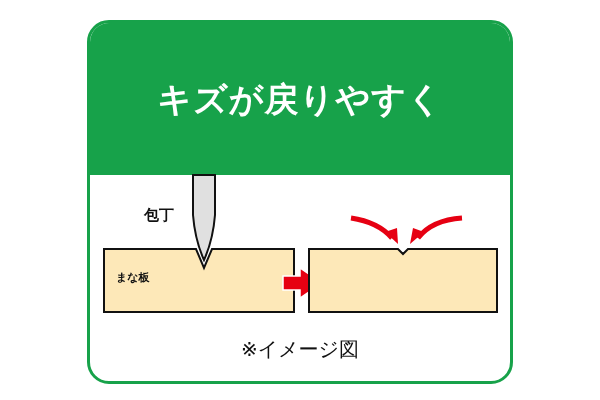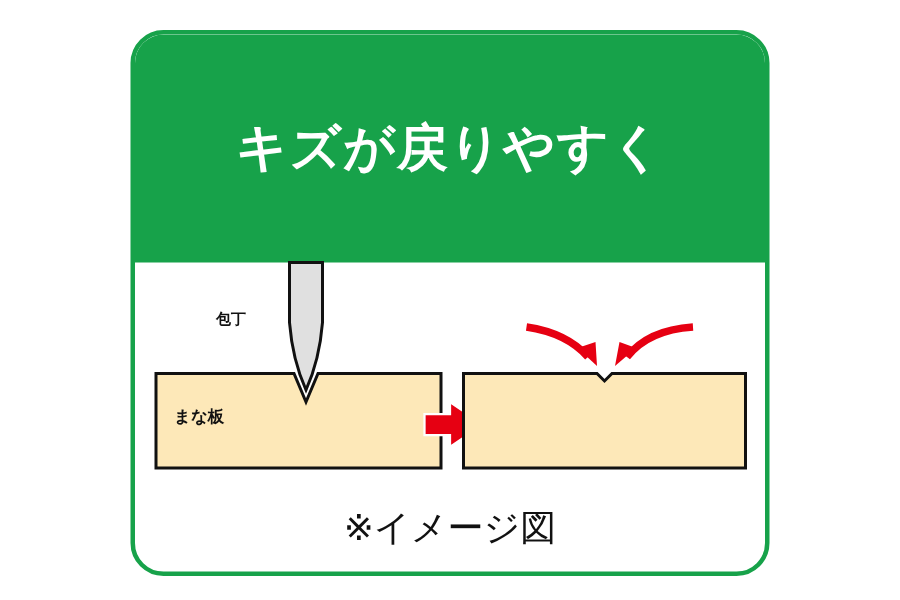--- a/index.html
+++ b/index.html
@@ -8,21 +8,21 @@
   .card { position:absolute; left:87px; top:20px; width:426px; height:364px;
           box-sizing:border-box; border:3px solid #17a24a; border-radius:22px;
           overflow:hidden; background:#fff; }
   .header { position:absolute; left:0; top:0; right:0; height:152px; background:#17a24a;
             display:flex; flex-direction:column; align-items:center; justify-content:center; }
   .header .line { color:#fff; font-weight:bold; font-size:34px; line-height:44px;
                   letter-spacing:1px; white-space:nowrap; }
   .diagram { position:absolute; left:0; top:0; width:600px; height:400px; pointer-events:none; }
   .label { position:absolute; font-weight:bold; color:#111; white-space:nowrap; }
   .caption { position:absolute; left:0; width:600px; top:336px; text-align:center;
-             font-size:24px; color:#111; }
+             font-size:20px; color:#111; }
 </style>
 </head>
 <body>
 
 <div class="card">
   <div class="header">
     <div class="line">キズが戻りやすく</div>
   </div>
 </div>
 
@@ -35,16 +35,16 @@
   <path d="M283 276 L300 276 L300 268 L322 283 L300 298 L300 290 L283 290 Z" fill="#e60012" stroke="#fff" stroke-width="1.5"></path>
 
   <path d="M309 249 L398 249 L403 254 L408 249 L497 249 L497 312 L309 312 Z" fill="#fde8b8" stroke="#111" stroke-width="2"></path>
 
   <path d="M351 218 Q378 222 392 238" fill="none" stroke="#e60012" stroke-width="5"></path>
   <path d="M385 232 L398 244 L397 228 Z" fill="#e60012"></path>
   <path d="M462 218 Q432 220 418 238" fill="none" stroke="#e60012" stroke-width="5"></path>
   <path d="M424 232 L410 244 L413 228 Z" fill="#e60012"></path>
 </svg>
 
-<div class="label" style="left:144px; top:206px; font-size:10px;">包丁</div>
+<div class="label" style="left:144px; top:206px; font-size:15px;">包丁</div>
 <div class="label" style="left:116px; top:270px; font-size:11px;">まな板</div>
 
 <div class="caption">※イメージ図</div>
 
 </body></html>

